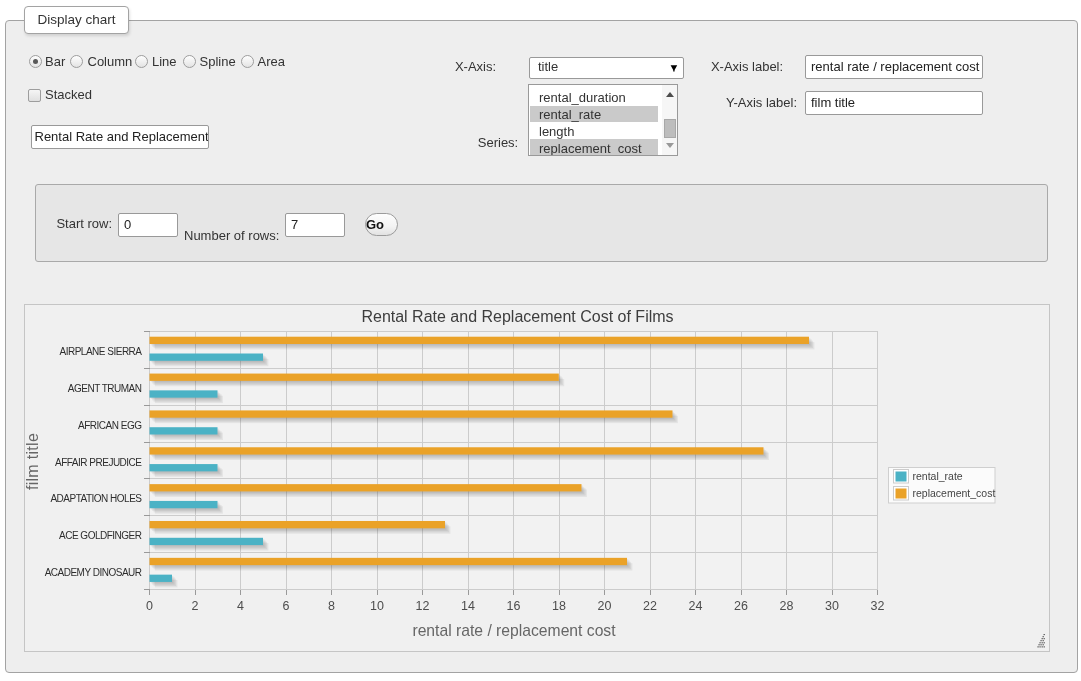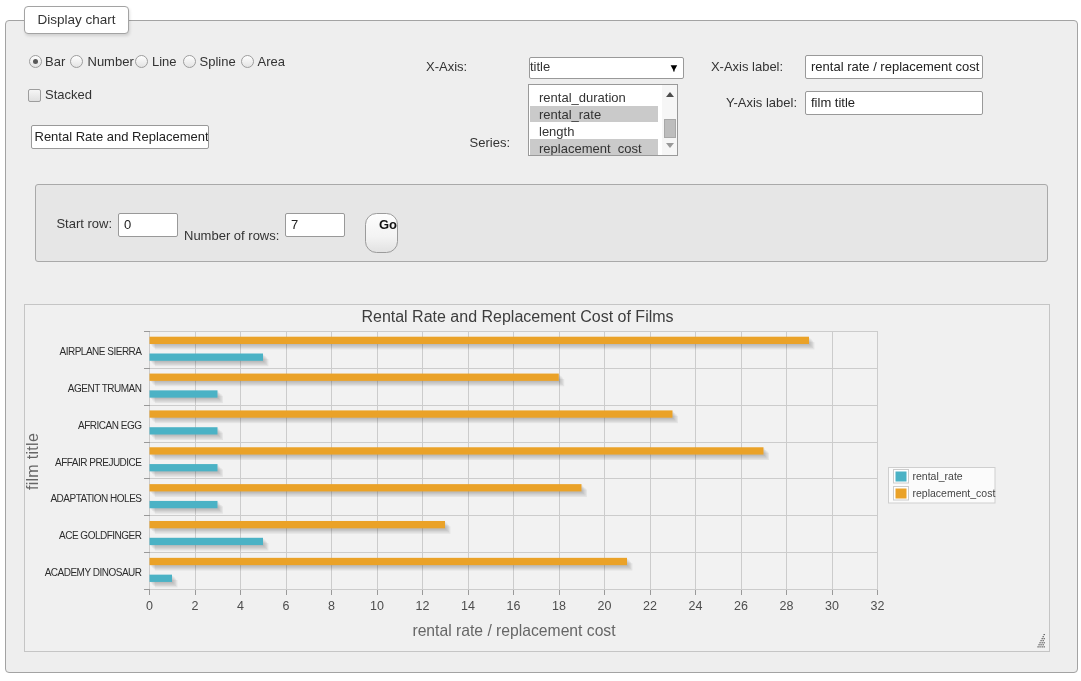--- a/index.html
+++ b/index.html
@@ -17,63 +17,63 @@
 #startfs{left:35px;top:184px;width:1013px;height:78px;background:#e6e6e6;border:1px solid #a9a9a9;border-radius:3px}
 #chart{left:24px;top:304px;width:1026px;height:348px;background:#f0f0f0;border:1px solid #c5c5c5}
 .sel{background:#fff;border:1px solid #999;border-radius:2px}
 </style></head><body>
 <div class="abs" id="fs"></div>
 <div class="abs" id="leg">Display chart</div>
 
 <div class="abs radio on" style="left:29px;top:55px"></div>
 <div class="abs lbl" style="left:45px;top:55px">Bar</div>
 <div class="abs radio" style="left:70px;top:55px"></div>
-<div class="abs lbl" style="left:87.5px;top:55px">Number</div>
+<div class="abs lbl" style="left:87.5px;top:55px">Column</div>
 <div class="abs radio" style="left:134.5px;top:55px"></div>
 <div class="abs lbl" style="left:152px;top:55px">Line</div>
 <div class="abs radio" style="left:182.5px;top:55px"></div>
 <div class="abs lbl" style="left:199.5px;top:55px">Spline</div>
 <div class="abs radio" style="left:240.5px;top:55px"></div>
 <div class="abs lbl" style="left:257.5px;top:55px">Area</div>
 
 <div class="abs cb" style="left:28px;top:89px"></div>
 <div class="abs lbl" style="left:45px;top:88px">Stacked</div>
 
 <div class="abs inp" style="left:31px;top:125px;width:178px;height:24px;line-height:22px;padding-left:2.5px">Rental Rate and Replacement Cost of Films</div>
 
-<div class="abs lbl" style="left:426px;top:60px;width:99px;text-align:left">X-Axis:</div>
-<div class="abs sel" style="left:529px;top:57px;width:155px;height:22px;line-height:18px;padding-left:0">title</div>
+<div class="abs lbl" style="left:426px;top:60px;width:99px;text-align:center">X-Axis:</div>
+<div class="abs sel" style="left:529px;top:57px;width:155px;height:22px;line-height:18px;padding-left:8px">title</div>
 <svg class="abs" style="left:669.5px;top:63.5px" width="9" height="9">
     <path d="M0.6,1.3 L7.2,1.3 L4.6,5.9 L4.6,7.6 L3.2,7.6 L3.2,5.9 Z" fill="#000"></path>
   </svg>
 
 <div class="abs" style="left:528px;top:84px;width:150px;height:72px;background:#fff;border:1px solid #999;overflow:hidden">
   <div class="abs" style="left:1px;top:20.5px;width:128px;height:16.5px;background:#cacaca"></div>
   <div class="abs" style="left:1px;top:53.5px;width:128px;height:16.5px;background:#cacaca"></div>
   <div class="abs" style="left:10px;top:3.5px;line-height:17px">rental_duration<br>rental_rate<br>length<br>replacement_cost</div>
 
   <div class="abs" style="left:133px;top:0;width:15px;height:70px;background:#f6f6f6"></div>
   <div class="abs" style="left:137px;top:7px;width:0;height:0;border-left:4.5px solid transparent;border-right:4.5px solid transparent;border-bottom:5px solid #4d4d4d"></div>
   <div class="abs" style="left:137px;top:58px;width:0;height:0;border-left:4.5px solid transparent;border-right:4.5px solid transparent;border-top:5px solid #999"></div>
   <div class="abs" style="left:134.5px;top:34px;width:12px;height:19px;background:#bdbdbd;border:1px solid #a8a8a8"></div>
 </div>
-<div class="abs lbl" style="left:410px;top:135.5px;width:100px;text-align:right">Series:</div>
+<div class="abs lbl" style="left:448px;top:135.5px;width:100px;text-align:center">Series:</div>
 
 <div class="abs lbl" style="left:697px;top:60px;width:100px;text-align:center">X-Axis label:</div>
 <div class="abs inp" style="left:805px;top:55px;width:178px;height:24px;line-height:22px">rental rate / replacement cost</div>
 <div class="abs lbl" style="left:697px;top:96px;width:100px;text-align:right">Y-Axis label:</div>
 <div class="abs inp" style="left:805px;top:91px;width:178px;height:24px;line-height:22px">film title</div>
 
 <div class="abs" id="startfs"></div>
 <div class="abs lbl" style="left:36px;top:216.5px;width:76px;text-align:right">Start row:</div>
 <div class="abs inp" style="left:118px;top:213px;width:60px;height:24px;line-height:22px">0</div>
 <div class="abs lbl" style="left:184px;top:229px">Number of rows:</div>
 <div class="abs inp" style="left:285px;top:213px;width:60px;height:24px;line-height:22px">7</div>
-<div class="abs" style="left:365px;top:213px;width:33px;height:40px;border:1px solid #9b9b9b;border-radius:11.5px;
- background:linear-gradient(#fdfdfd,#f3f3f3 60%,#e2e2e2);text-align:right;line-height:21px;color:#111;font-weight:bold">Go</div>
+<div class="abs" style="left:365px;top:213px;width:33px;height:23px;border:1px solid #9b9b9b;border-radius:11.5px;
+ background:linear-gradient(#fdfdfd,#f3f3f3 60%,#e2e2e2);text-align:left;line-height:21px;color:#111;font-weight:bold">Go</div>
 
 <div class="abs" id="chart">
 <svg width="1024" height="346" style="display:block">
       <rect x="124.5" y="26.5" width="728.0" height="258.0" fill="#f2f2f2"></rect>
       <g stroke="#cccccc" stroke-width="1" shape-rendering="crispEdges">
         <line x1="124.5" y1="26.5" x2="124.5" y2="284.5"></line>
         <line x1="170.0" y1="26.5" x2="170.0" y2="284.5"></line>
         <line x1="215.5" y1="26.5" x2="215.5" y2="284.5"></line>
         <line x1="261.0" y1="26.5" x2="261.0" y2="284.5"></line>
         <line x1="306.5" y1="26.5" x2="306.5" y2="284.5"></line>

